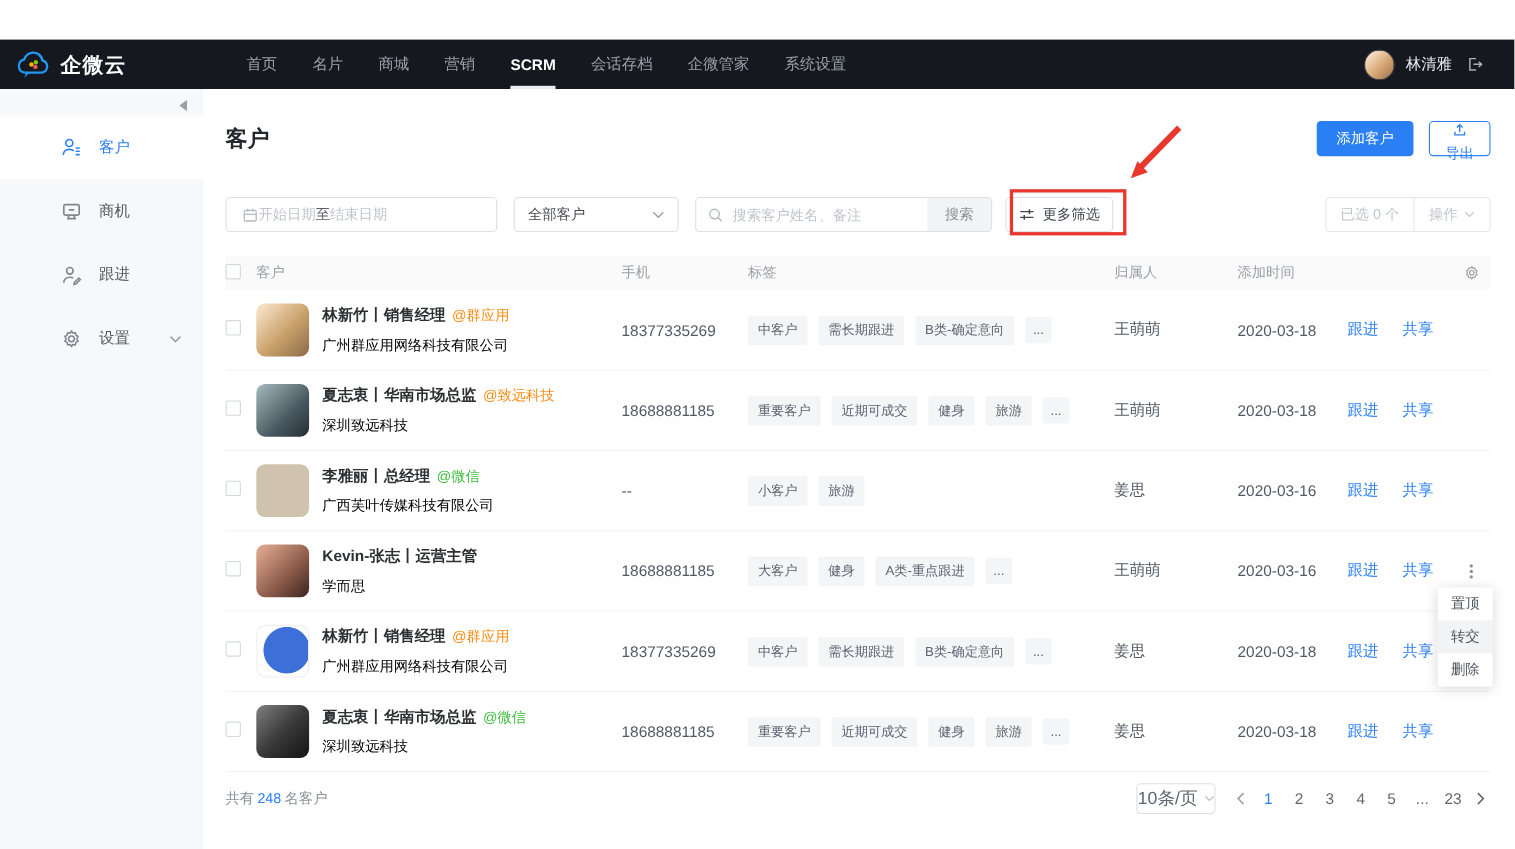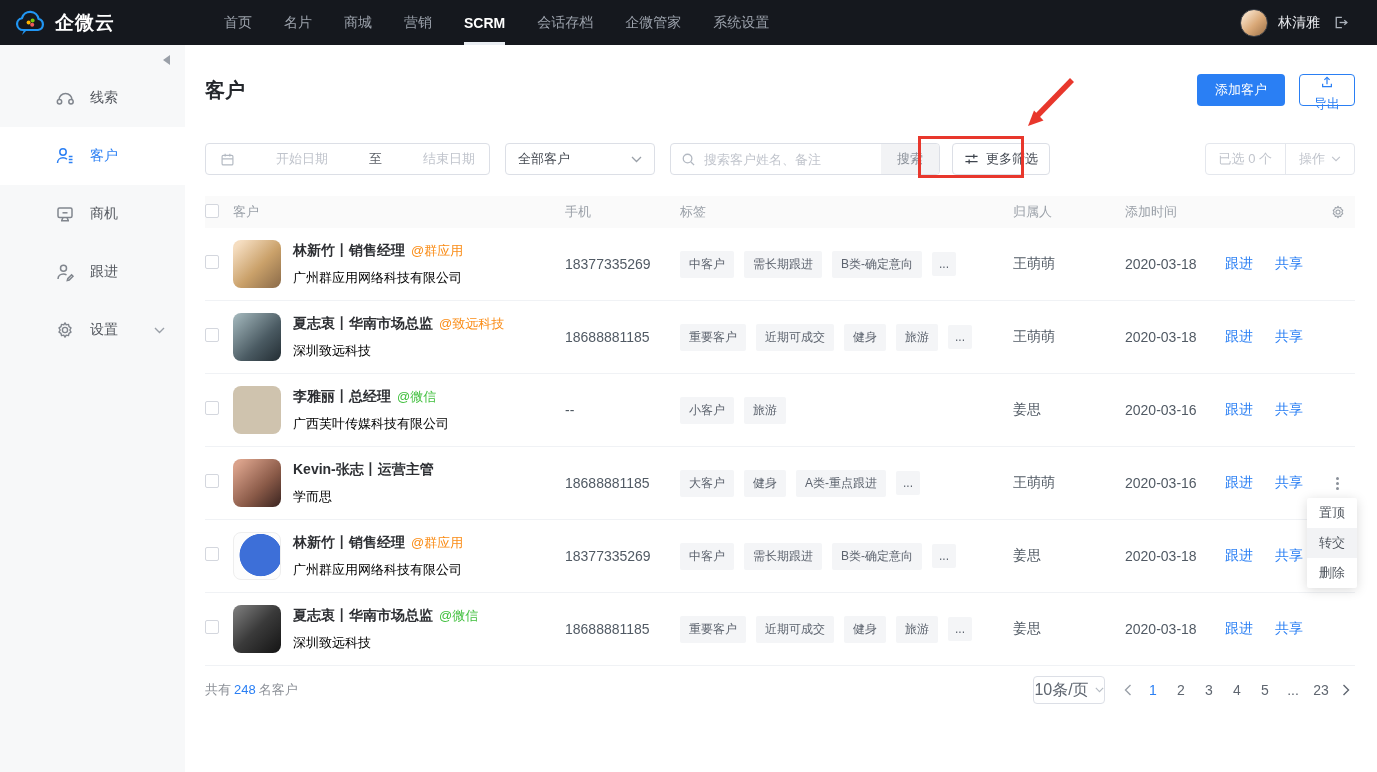--- a/index.html
+++ b/index.html
@@ -8,20 +8,21 @@
     width: 1377px; height: 772px; position: relative; overflow: hidden;
     font-family: "Liberation Sans", "DejaVu Sans", sans-serif;
     color:#333; background:#fff;
   }
   svg { display:block; }
 
   
   .topnav {
     height:45px; background:#15181e; display:flex; align-items:center;
     padding:0 28px 0 16px;
+    margin-top:36px;
   }
   .brand { display:flex; align-items:center; gap:9px; width:208px; }
   .brand-name { color:#fff; font-size:19px; font-weight:bold; letter-spacing:1px; }
   .topmenu { display:flex; align-items:center; gap:32px; height:61px; }
   .topmenu-item {
     font-size:14px; color:#9ba1ab; cursor:pointer; position:relative;
     height:45px; display:flex; align-items:center; text-decoration:none; white-space:nowrap;
   }
   .topmenu-item.active { color:#fff; font-weight:bold; }
   .topmenu-item.active::after {
@@ -55,22 +56,22 @@
     border-radius:4px; font-size:13px; cursor:pointer; font-family:inherit;
   }
   .btn-outline {
     height:32px; padding:0 14px; background:#fff; color:#2a7ff4; border:1px solid #2a7ff4;
     border-radius:4px; font-size:13px; cursor:pointer; display:flex; align-items:center; gap:6px; font-family:inherit;flex-direction:column;
   }
 
   
   .filter-bar { display:flex; align-items:center; margin-top:32px; height:32px; }
   .date-range {
-    width:285px; height:32px; border:1px solid #dcdfe6; border-radius:4px;
-    display:flex; align-items:center; justify-content:space-between; padding:0 14px;
+    width:247px; height:32px; border:1px solid #dcdfe6; border-radius:4px;
+    display:flex; align-items:center; padding:0 14px;
     font-size:13px; color:#c0c4cc; cursor:pointer; background:#fff;
   }
   .date-range .sep { color:#5b6067; }
   .select {
     width:150px; height:32px; margin-left:15px; border:1px solid #dcdfe6; border-radius:4px;
     display:flex; align-items:center; justify-content:space-between; padding:0 12px;
     font-size:13px; color:#454a52; cursor:pointer; background:#fff;
   }
   .search-wrap {
     margin-left:15px; width:270px; height:32px; border:1px solid #dcdfe6; border-radius:4px;
@@ -208,30 +209,20 @@
   </header>
 
   <div class="layout">
 
     <aside class="sidebar">
       <span class="collapse">
         <svg width="7" height="10" viewBox="0 0 7 10">
             <polygon points="7,0 0,5 7,10" fill="#9aa0a8"></polygon>
           </svg>
       </span>
-      <div class="side-item">
-        <span class="sicon">
-          <svg width="20" height="20" viewBox="0 0 20 20" fill="none" stroke="currentColor" stroke-width="1.5">
-            <path d="M4 12a6.5 6.5 0 0 1 13 0"></path>
-              <circle cx="4.5" cy="13.8" r="2.2"></circle>
-              <circle cx="16" cy="13.8" r="2.2"></circle>
-          </svg>
-        </span>
-        <span>线索</span>
-      </div>
       <div class="side-item active">
         <span class="sicon">
           <svg width="20" height="20" viewBox="0 0 20 20" fill="none" stroke="currentColor" stroke-width="1.5">
             <circle cx="8" cy="6" r="3.2"></circle>
               <path d="M2.5 17c0-3.2 2.4-5.2 5.5-5.2 1.6 0 3 .5 4 1.4"></path>
             <path d="M13.8 10.5h3.7M13.8 13.5h3.7M13.8 16.5h3.7"></path>
           </svg>
         </span>
         <span>客户</span>
       </div>

